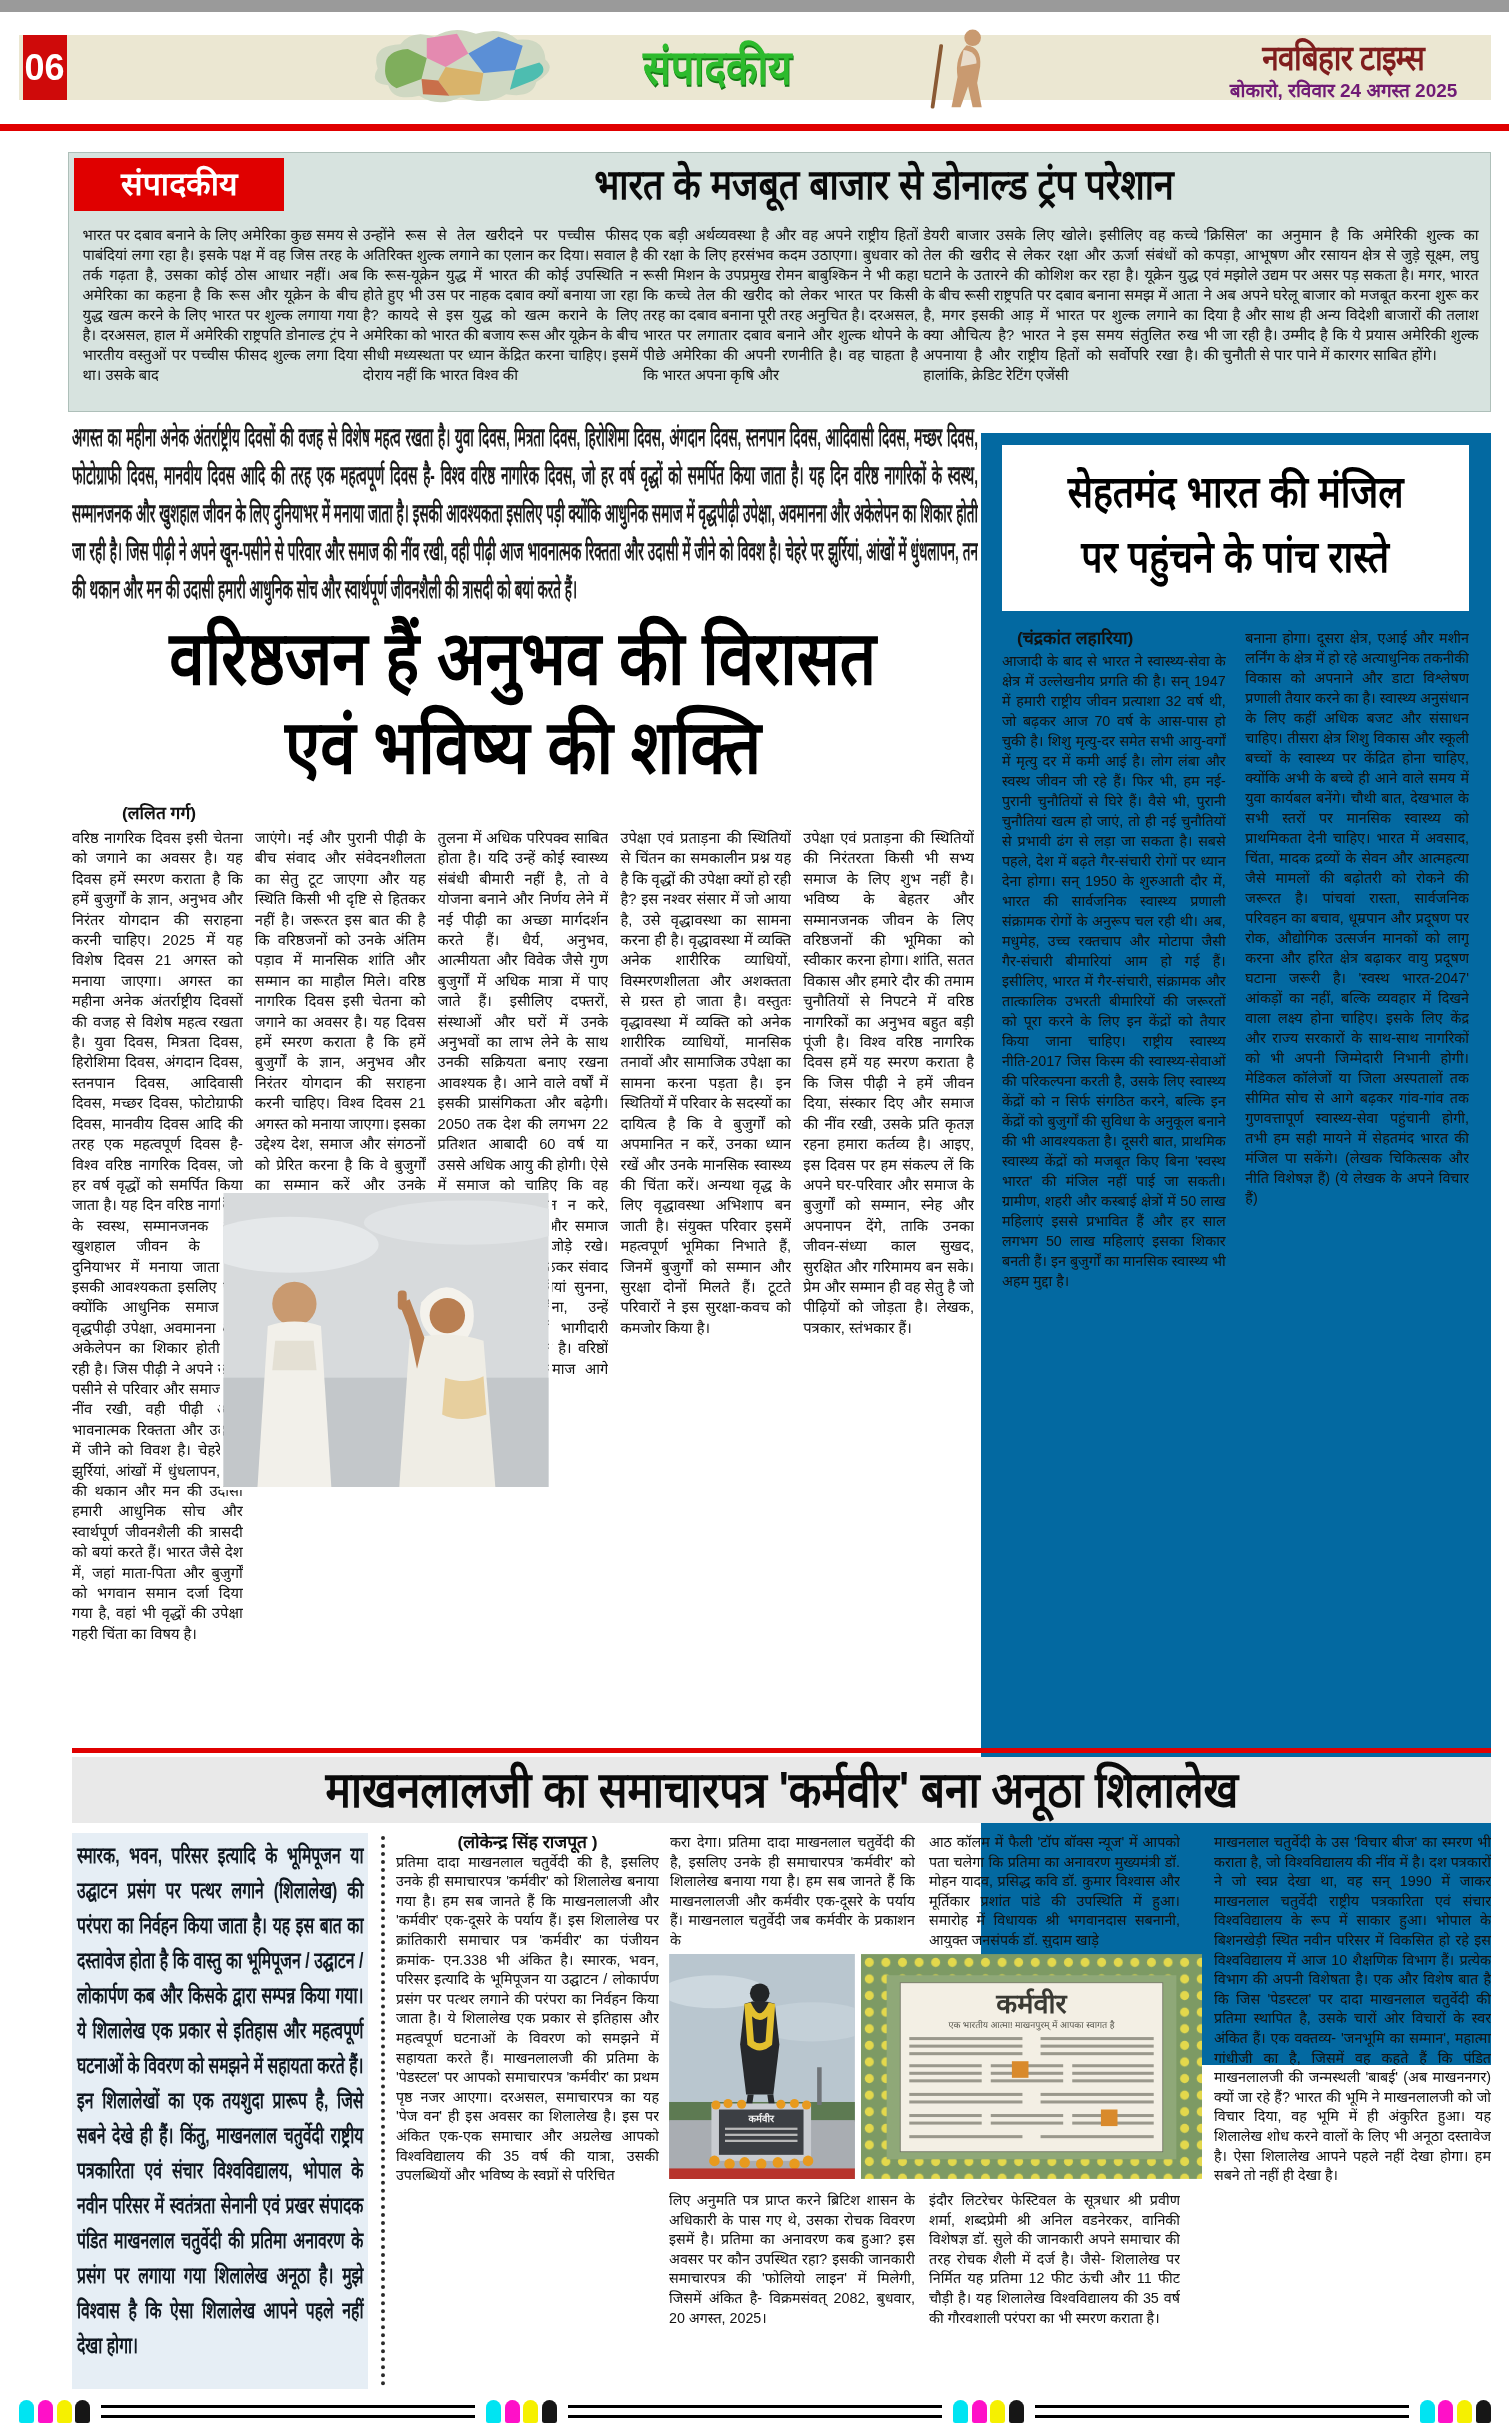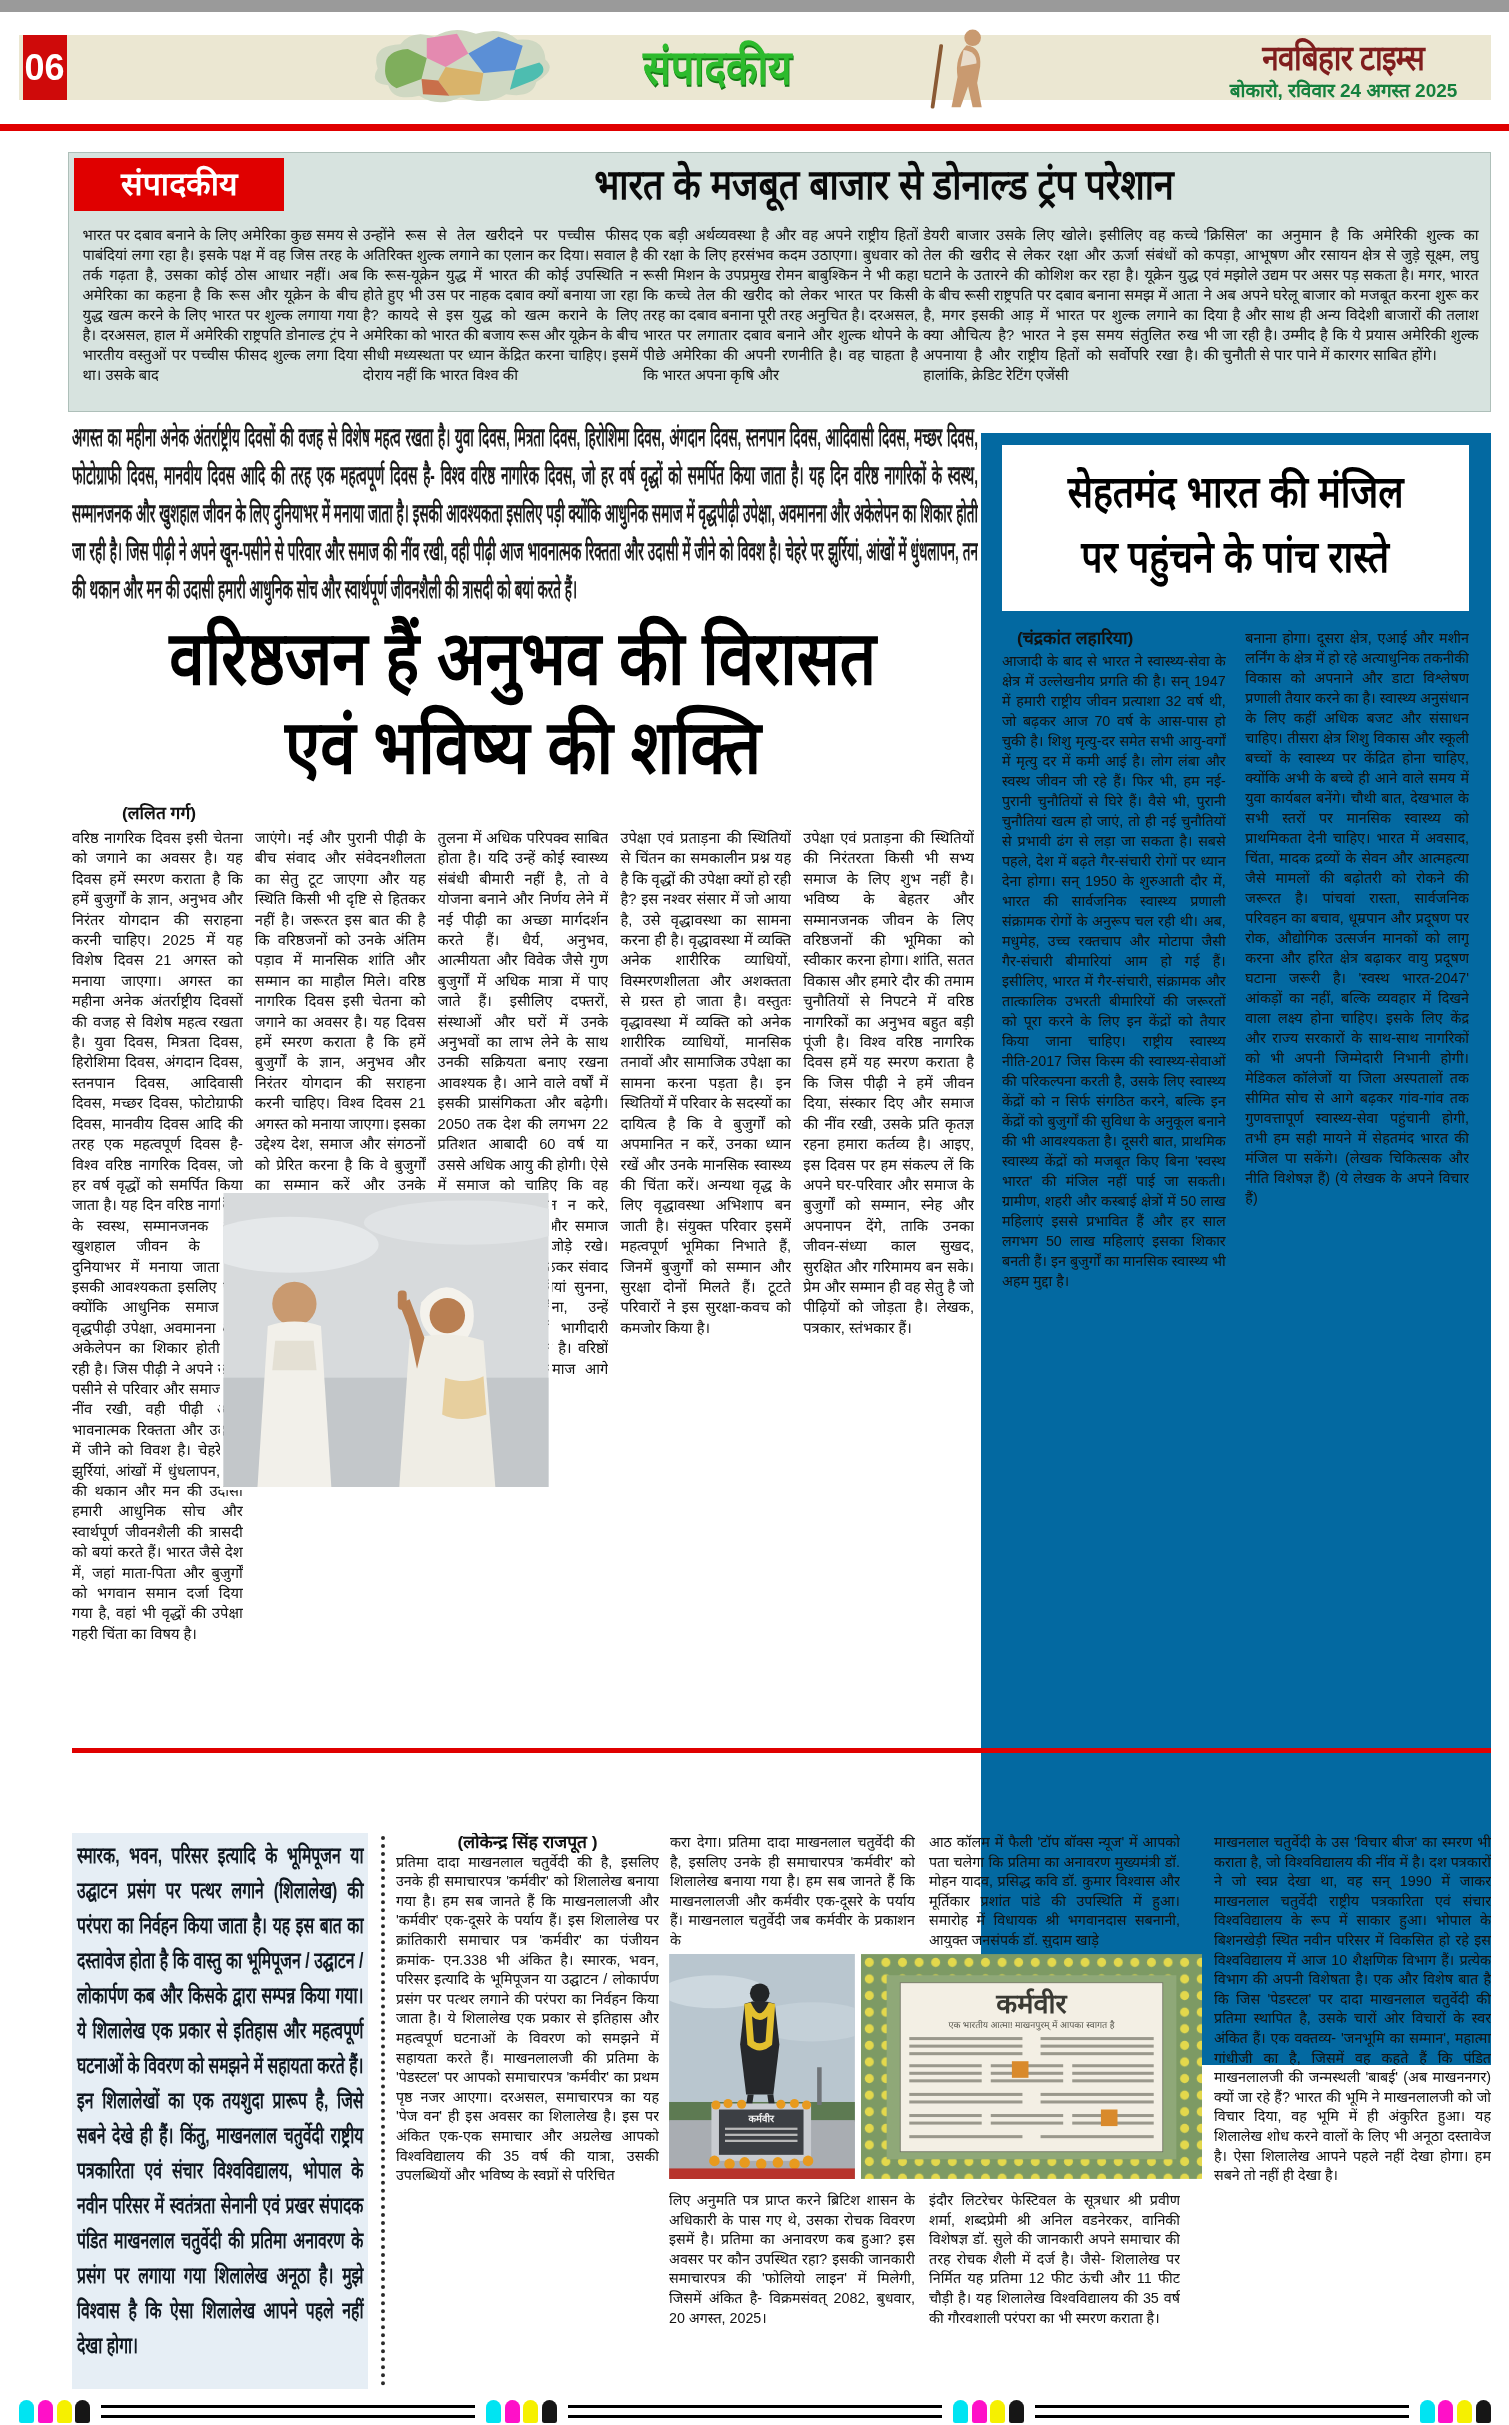--- a/index.html
+++ b/index.html
@@ -8,21 +8,21 @@
   .abs{position:absolute}
 
   
   .mast-strip{left:19px;top:22.6px;width:1472px;height:65px;background:#ebe7d2}
   .pagenum{left:22.6px;top:22.6px;width:44px;height:65px;background:#cf0a0a;color:#fff;
            font-size:36px;font-weight:bold;text-align:center;line-height:65px}
   .section-title{left:574px;top:26px;width:287px;text-align:center;color:#2dbb2d;
            font-size:48px;font-weight:bold;line-height:60px;text-shadow:0.8px 1.5px 0 #157a15}
   .paper-name{left:1200px;top:26px;width:287px;text-align:center;color:#7f1d1d;
            font-size:35px;font-weight:bold;line-height:39px;letter-spacing:-0.8px}
-  .dateline{left:1200px;top:65px;width:287px;text-align:center;color:#15803d;
+  .dateline{left:1200px;top:65px;width:287px;text-align:center;color:#701a75;
            font-size:19px;font-weight:bold}
   .toprule{left:0;top:112px;width:1510px;height:6.8px;background:#e00000}
 
   
   .edsec{left:68px;top:140px;width:1423px;height:260px;background:#d7e3df;border:0.8px solid #aebfb9}
   .edlabel{left:5.3px;top:5.3px;width:210px;height:53px;background:#e00000;color:#fff;text-align:center;
            font-size:32px;font-weight:bold;line-height:53px}
   .edhead{left:226px;top:1.5px;width:1178px;height:59px;text-align:center;font-size:42px;
            font-weight:bold;line-height:59px;color:#090909;overflow:hidden;white-space:nowrap}
   .edcols{left:13.6px;top:72px;width:1396px;height:175px}
@@ -181,20 +181,23 @@
     <div class="abs cols hlcols">
       <div>
         <div class="byline hlby">(चंद्रकांत लहारिया)</div>
         <span>आजादी के बाद से भारत ने स्वास्थ्य-सेवा के क्षेत्र में उल्लेखनीय प्रगति की है। सन् 1947 में हमारी राष्ट्रीय जीवन प्रत्याशा 32 वर्ष थी, जो बढ़कर आज 70 वर्ष के आस-पास हो चुकी है। शिशु मृत्यु-दर समेत सभी आयु-वर्गों में मृत्यु दर में कमी आई है। लोग लंबा और स्वस्थ जीवन जी रहे हैं। फिर भी, हम नई-पुरानी चुनौतियों से घिरे हैं। वैसे भी, पुरानी चुनौतियां खत्म हो जाएं, तो ही नई चुनौतियों से प्रभावी ढंग से लड़ा जा सकता है। सबसे पहले, देश में बढ़ते गैर-संचारी रोगों पर ध्यान देना होगा। सन् 1950 के शुरुआती दौर में, भारत की सार्वजनिक स्वास्थ्य प्रणाली संक्रामक रोगों के अनुरूप चल रही थी। अब, मधुमेह, उच्च रक्तचाप और मोटापा जैसी गैर-संचारी बीमारियां आम हो गई हैं। इसीलिए, भारत में गैर-संचारी, संक्रामक और तात्कालिक उभरती बीमारियों की जरूरतों को पूरा करने के लिए इन केंद्रों को तैयार किया जाना चाहिए। राष्ट्रीय स्वास्थ्य नीति-2017 जिस किस्म की स्वास्थ्य-सेवाओं की परिकल्पना करती है, उसके लिए स्वास्थ्य केंद्रों को न सिर्फ संगठित करने, बल्कि इन केंद्रों को बुजुर्गों की सुविधा के अनुकूल बनाने की भी आवश्यकता है। दूसरी बात, प्राथमिक स्वास्थ्य केंद्रों को मजबूत किए बिना 'स्वस्थ भारत' की मंजिल नहीं पाई जा सकती। ग्रामीण, शहरी और कस्बाई क्षेत्रों में 50 लाख महिलाएं इससे प्रभावित हैं और हर साल लगभग 50 लाख महिलाएं इसका शिकार बनती हैं। इन बुजुर्गों का मानसिक स्वास्थ्य भी अहम मुद्दा है।</span>
       </div>
       <div>बनाना होगा। दूसरा क्षेत्र, एआई और मशीन लर्निंग के क्षेत्र में हो रहे अत्याधुनिक तकनीकी विकास को अपनाने और डाटा विश्लेषण प्रणाली तैयार करने का है। स्वास्थ्य अनुसंधान के लिए कहीं अधिक बजट और संसाधन चाहिए। तीसरा क्षेत्र शिशु विकास और स्कूली बच्चों के स्वास्थ्य पर केंद्रित होना चाहिए, क्योंकि अभी के बच्चे ही आने वाले समय में युवा कार्यबल बनेंगे। चौथी बात, देखभाल के सभी स्तरों पर मानसिक स्वास्थ्य को प्राथमिकता देनी चाहिए। भारत में अवसाद, चिंता, मादक द्रव्यों के सेवन और आत्महत्या जैसे मामलों की बढ़ोतरी को रोकने की जरूरत है। पांचवां रास्ता, सार्वजनिक परिवहन का बचाव, धूम्रपान और प्रदूषण पर रोक, औद्योगिक उत्सर्जन मानकों को लागू करना और हरित क्षेत्र बढ़ाकर वायु प्रदूषण घटाना जरूरी है। 'स्वस्थ भारत-2047' आंकड़ों का नहीं, बल्कि व्यवहार में दिखने वाला लक्ष्य होना चाहिए। इसके लिए केंद्र और राज्य सरकारों के साथ-साथ नागरिकों को भी अपनी जिम्मेदारी निभानी होगी। मेडिकल कॉलेजों या जिला अस्पतालों तक सीमित सोच से आगे बढ़कर गांव-गांव तक गुणवत्तापूर्ण स्वास्थ्य-सेवा पहुंचानी होगी, तभी हम सही मायने में सेहतमंद भारत की मंजिल पा सकेंगे। (लेखक चिकित्सक और नीति विशेषज्ञ हैं) (ये लेखक के अपने विचार हैं)</div>
     </div>
   </div>
 
   <div class="abs btrule"></div>
+  <div class="abs btband">
+    <span class="cx" style="--sx:.92">माखनलालजी का समाचारपत्र 'कर्मवीर' बना अनूठा शिलालेख</span>
+  </div>
 
   <div class="abs btlead">
     <div class="cond-block">स्मारक, भवन, परिसर इत्यादि के भूमिपूजन या उद्घाटन प्रसंग पर पत्थर लगाने (शिलालेख) की परंपरा का निर्वहन किया जाता है। यह इस बात का दस्तावेज होता है कि वास्तु का भूमिपूजन / उद्घाटन / लोकार्पण कब और किसके द्वारा सम्पन्न किया गया। ये शिलालेख एक प्रकार से इतिहास और महत्वपूर्ण घटनाओं के विवरण को समझने में सहायता करते हैं। इन शिलालेखों का एक तयशुदा प्रारूप है, जिसे सबने देखे ही हैं। किंतु, माखनलाल चतुर्वेदी राष्ट्रीय पत्रकारिता एवं संचार विश्वविद्यालय, भोपाल के नवीन परिसर में स्वतंत्रता सेनानी एवं प्रखर संपादक पंडित माखनलाल चतुर्वेदी की प्रतिमा अनावरण के प्रसंग पर लगाया गया शिलालेख अनूठा है। मुझे विश्वास है कि ऐसा शिलालेख आपने पहले नहीं देखा होगा।</div>
   </div>
   <div class="abs dotrule"></div>
 
   <div class="abs btcol btc2">
     <div class="byline">(लोकेन्द्र सिंह राजपूत )</div>
     <span>प्रतिमा दादा माखनलाल चतुर्वेदी की है, इसलिए उनके ही समाचारपत्र 'कर्मवीर' को शिलालेख बनाया गया है। हम सब जानते हैं कि माखनलालजी और 'कर्मवीर' एक-दूसरे के पर्याय हैं। इस शिलालेख पर क्रांतिकारी समाचार पत्र 'कर्मवीर' का पंजीयन क्रमांक- एन.338 भी अंकित है। स्मारक, भवन, परिसर इत्यादि के भूमिपूजन या उद्घाटन / लोकार्पण प्रसंग पर पत्थर लगाने की परंपरा का निर्वहन किया जाता है। ये शिलालेख एक प्रकार से इतिहास और महत्वपूर्ण घटनाओं के विवरण को समझने में सहायता करते हैं। माखनलालजी की प्रतिमा के 'पेडस्टल' पर आपको समाचारपत्र 'कर्मवीर' का प्रथम पृष्ठ नजर आएगा। दरअसल, समाचारपत्र का यह 'पेज वन' ही इस अवसर का शिलालेख है। इस पर अंकित एक-एक समाचार और अग्रलेख आपको विश्वविद्यालय की 35 वर्ष की यात्रा, उसकी उपलब्धियों और भविष्य के स्वप्नों से परिचित</span>
   </div>

